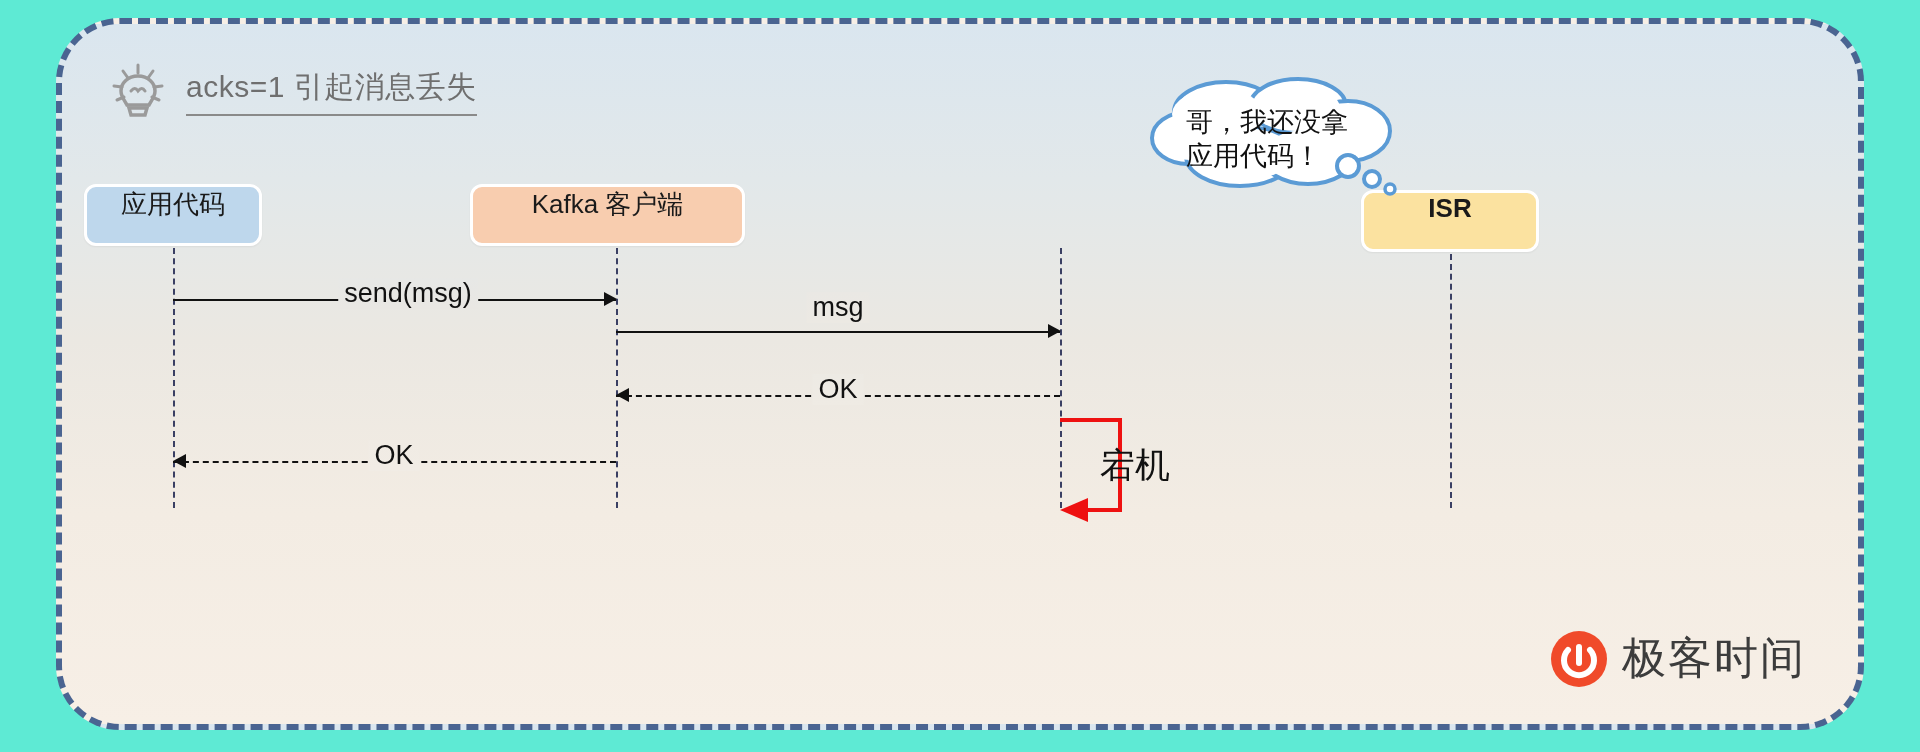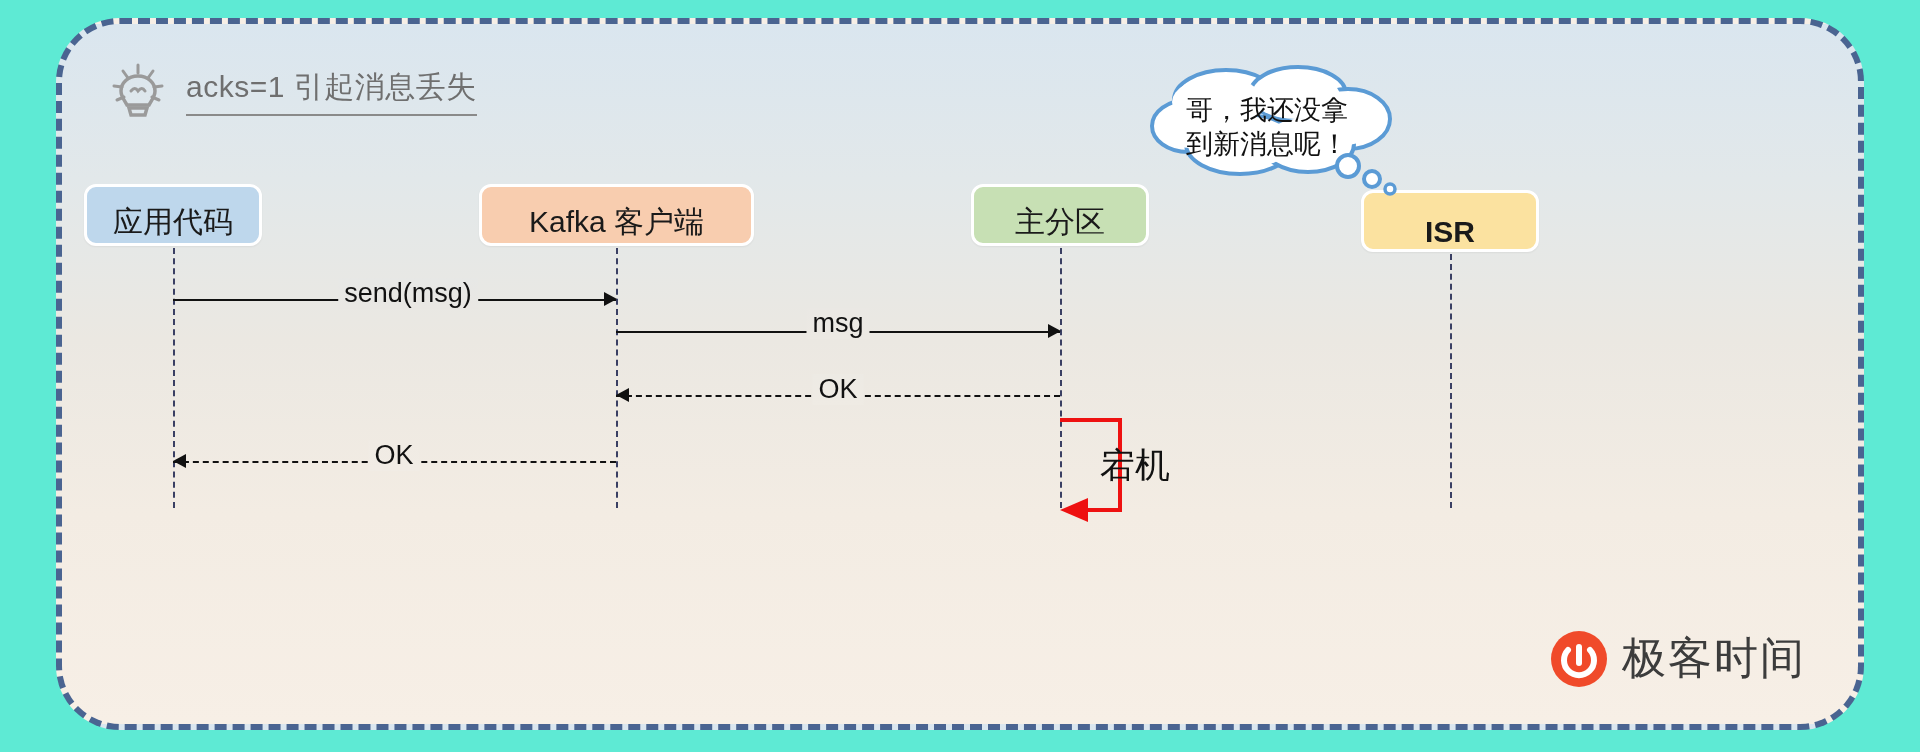--- a/index.html
+++ b/index.html
@@ -54,23 +54,23 @@
     white-space: nowrap;
   }
 
   
   .node-box {
     position: absolute;
     box-sizing: border-box;
     border: 3px solid #ffffff;
     border-radius: 12px;
     display: flex;
-    align-items: flex-end;
+    align-items: flex-start;
     justify-content: center;
-    font-size: 30px;
+    font-size: 26px;
     color: #1a1a1a;
     white-space: nowrap;
     box-shadow: 0 1px 2px rgba(0,0,0,0.06);
   }
 
   
   .lifeline {
     position: absolute;
     width: 0;
     border-left: 2px dashed #3a3f63;
@@ -166,79 +166,76 @@
         <path d="M28 14 C18 14 11 21 11 29 C11 35 15 39 17 43 L39 43 C41 39 45 35 45 29 C45 21 38 14 28 14 Z" fill="none" stroke="#9a9a9a" stroke-width="3.5"></path>
         <path d="M19 46 L37 46 L35 53 L21 53 Z" fill="none" stroke="#9a9a9a" stroke-width="3.5"></path>
         <path d="M21 29 q4 -5 7 0 q4 -5 7 0" fill="none" stroke="#9a9a9a" stroke-width="3" stroke-linecap="round"></path>
       </svg>
       <span id="title-text">acks=1 引起消息丢失</span>
     </div>
 
     <div class="node-box" style="left:22px; top:160px; width:178px; height:62px; background:#bed7ec;">
       <span>应用代码</span>
     </div>
-    <div class="node-box" style="left:417px; top:160px; width:275px; height:62px; background:#f8cdaf;">
+    <div class="node-box" style="left:408px; top:160px; width:275px; height:62px; background:#f8cdaf;">
       <span>Kafka 客户端</span>
-    </div>
-    <div class="node-box" style="left:909px; top:160px; width:178px; height:62px; background:#c7e0b4;">
-      <span>主分区</span>
     </div>
     <div class="node-box" style="left:1299px; top:166px; width:178px; height:62px; background:#fbe2a0;font-weight:bold;">
       <span>ISR</span>
     </div>
 
     <div class="lifeline" style="left:111px; top:224px; height:260px;"></div>
     <div class="lifeline" style="left:554px; top:224px; height:260px;"></div>
     <div class="lifeline" style="left:998px; top:224px; height:260px;"></div>
     <div class="lifeline" style="left:1388px; top:230px; height:254px;"></div>
 
     <div class="msg-line solid-line" style="left:111px; top:275px; width:443px;"></div>
     <div class="arrow-head arrow-right" style="left:542px; top:268px;"></div>
     <div class="msg-label" style="left:332px; top:254px; background:linear-gradient(to bottom,#e7e8e6,#e9e7e3);margin-left:14px;">send(msg)</div>
 
     <div class="msg-line solid-line" style="left:554px; top:307px; width:444px;"></div>
     <div class="arrow-head arrow-right" style="left:986px; top:300px;"></div>
-    <div class="msg-label" style="left:776px; top:284px; background:linear-gradient(to bottom,#eae8e4,#ece9e3);">msg</div>
+    <div class="msg-label" style="left:776px; top:268px; background:linear-gradient(to bottom,#eae8e4,#ece9e3);">msg</div>
 
     <div class="msg-line dashed-line" style="left:554px; top:371px; width:444px;"></div>
     <div class="arrow-head arrow-left" style="left:554px; top:364px;"></div>
     <div class="msg-label" style="left:776px; top:350px; background:linear-gradient(to bottom,#edeae4,#efebe4);">OK</div>
 
     <div class="msg-line dashed-line" style="left:111px; top:437px; width:443px;"></div>
     <div class="arrow-head arrow-left" style="left:111px; top:430px;"></div>
     <div class="msg-label" style="left:332px; top:416px; background:linear-gradient(to bottom,#f0ebe4,#f1ece5);">OK</div>
 
     <svg id="crash-loop" style="left:996px; top:390px;" width="110" height="110" viewBox="0 0 110 110">
       <path d="M2 6 L62 6 L62 96 L24 96" fill="none" stroke="#ee1111" stroke-width="4"></path>
       <path d="M2 96 L30 84 L30 108 Z" fill="#ee1111"></path>
     </svg>
     <div id="crash-label" style="left:1038px; top:418px;">宕机</div>
 
-    <div id="bubble-wrap" style="left:1086px; top:40px; width:280px; height:130px;">
+    <div id="bubble-wrap" style="left:1086px; top:52px; width:280px; height:130px;">
       <svg width="280" height="130" viewBox="0 0 280 130">
         <g fill="#ffffff" stroke="#5b9bd5" stroke-width="4">
           <ellipse cx="78" cy="36" rx="52" ry="30"></ellipse>
           <ellipse cx="150" cy="30" rx="48" ry="27"></ellipse>
           <ellipse cx="200" cy="55" rx="42" ry="30"></ellipse>
           <ellipse cx="40" cy="62" rx="36" ry="26"></ellipse>
           <ellipse cx="92" cy="80" rx="54" ry="30"></ellipse>
           <ellipse cx="160" cy="80" rx="46" ry="28"></ellipse>
         </g>
         <g fill="#ffffff" stroke="#5b9bd5" stroke-width="3.5">
           <ellipse cx="70" cy="38" rx="46" ry="25" stroke="none"></ellipse>
           <ellipse cx="148" cy="32" rx="44" ry="23" stroke="none"></ellipse>
           <ellipse cx="196" cy="55" rx="38" ry="26" stroke="none"></ellipse>
           <ellipse cx="42" cy="62" rx="32" ry="22" stroke="none"></ellipse>
           <ellipse cx="95" cy="78" rx="50" ry="26" stroke="none"></ellipse>
           <ellipse cx="158" cy="78" rx="42" ry="24" stroke="none"></ellipse>
         </g>
       </svg>
       <div id="bubble-text">
         <div>哥，我还没拿</div>
-        <div>到新消息呢！</div>
+        <div>应用代码！</div>
       </div>
     </div>
 
     <svg style="position:absolute; left:1272px; top:128px;" width="70" height="50" viewBox="0 0 70 50">
       <circle cx="14" cy="14" r="11" fill="#ffffff" stroke="#5b9bd5" stroke-width="4"></circle>
       <circle cx="38" cy="27" r="8" fill="#ffffff" stroke="#5b9bd5" stroke-width="4"></circle>
       <circle cx="56" cy="37" r="5" fill="#ffffff" stroke="#5b9bd5" stroke-width="3.5"></circle>
     </svg>
 
     <div id="brand">

